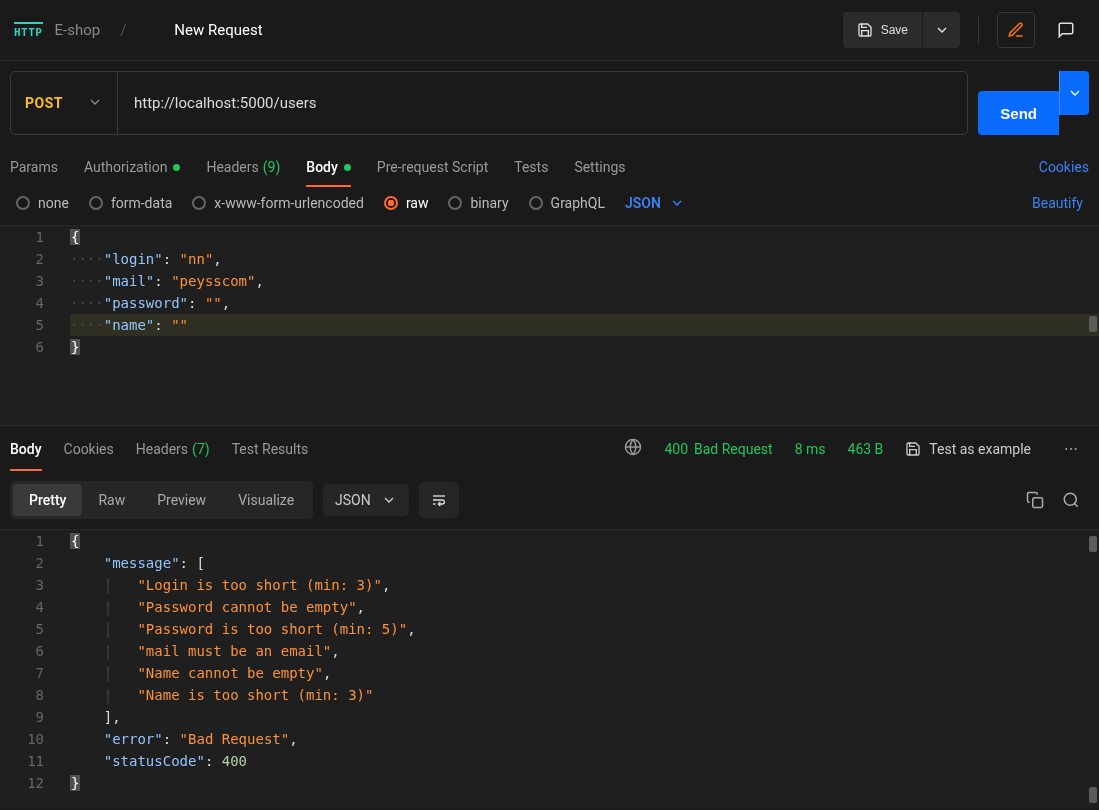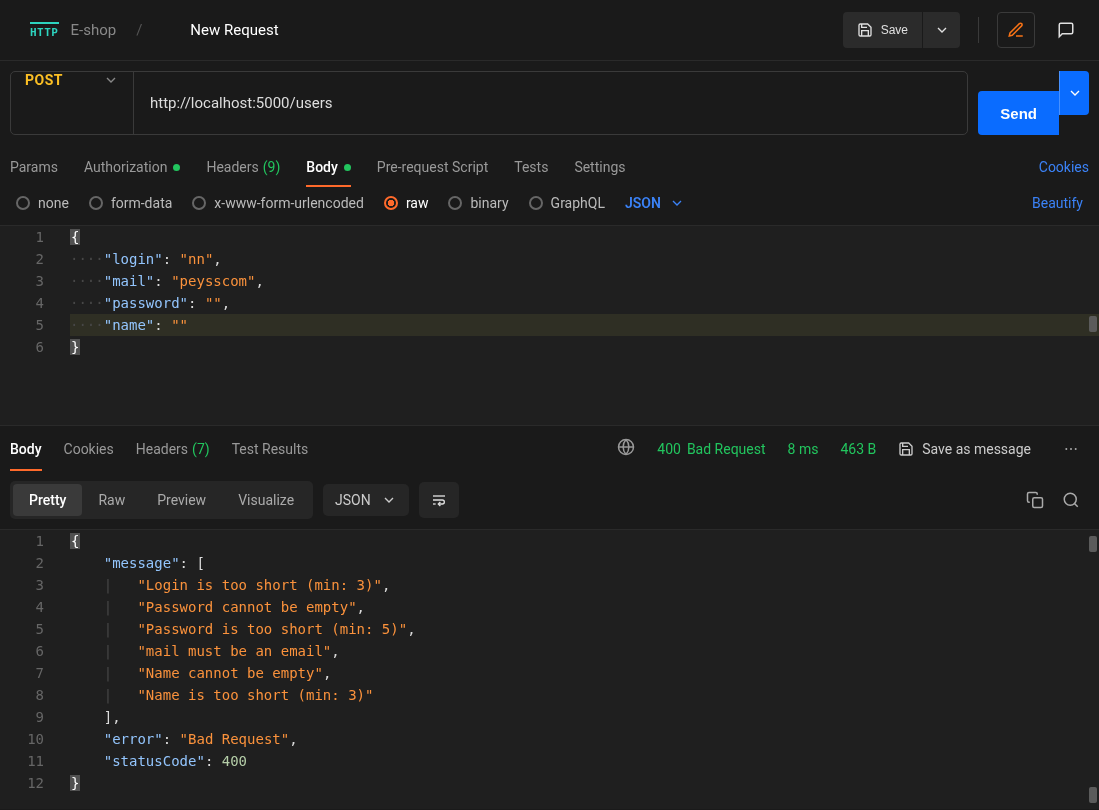--- a/index.html
+++ b/index.html
@@ -22,21 +22,20 @@
     border-bottom: 1px solid #2a2a2a;
   }
   .http-badge {
     color: #2dd4bf;
     font-family: monospace;
     font-size: 11px;
     font-weight: 600;
     border-top: 2px solid #2dd4bf;
     padding-top: 2px;
     letter-spacing: 0.5px;
-    margin-left: 16px;
   }
   .breadcrumb { color: #888; font-size: 15px; display:flex; align-items:flex-start; gap:20px;}
   .breadcrumb .sep { color: #555; }
   .breadcrumb .current { color: #fff; font-weight: 400; margin-left: 28px; }
   .header-spacer { flex: 1; }
   .btn {
     display: inline-flex;
     align-items: center;
     justify-content: center;
     gap: 8px;
@@ -67,21 +66,22 @@
   .method-group {
     display: flex;
     align-items: stretch;
     border: 1px solid #3a3a3a;
     border-radius: 5px;
     flex: 1;
     overflow: hidden;
   }
   .method-select {
     display: flex;
-    gap: 40px;
+    align-items: center;
+    gap: 24px;
     padding: 0 14px;
     color: #fbbf24;
     font-weight: 700;
     letter-spacing: 0.5px;
     cursor: pointer;
     border-right: 1px solid #3a3a3a;
   }
   .method-select .chev { color: #888; }
   .url-input {
     flex: 1;
@@ -449,21 +449,21 @@
     <span class="meta-green">Bad Request</span>
   </span>
   <span class="meta-green">8 ms</span>
   <span class="meta-green">463 B</span>
   <span class="save-example">
     <svg class="icn" viewBox="0 0 24 24">
         <path d="M19 21H5a2 2 0 0 1-2-2V5a2 2 0 0 1 2-2h11l5 5v11a2 2 0 0 1-2 2z"></path>
         <polyline points="17 21 17 13 7 13 7 21"></polyline>
         <polyline points="7 3 7 8 15 8"></polyline>
       </svg>
-    <span>Save as message</span>
+    <span>Test as example</span>
   </span>
   <span class="tool-icon">
     <svg class="icn" viewBox="0 0 24 24">
         <circle cx="5" cy="12" r="1.5" fill="currentColor" stroke="none"></circle>
         <circle cx="12" cy="12" r="1.5" fill="currentColor" stroke="none"></circle>
         <circle cx="19" cy="12" r="1.5" fill="currentColor" stroke="none"></circle>
       </svg>
   </span>
 </div>
 

